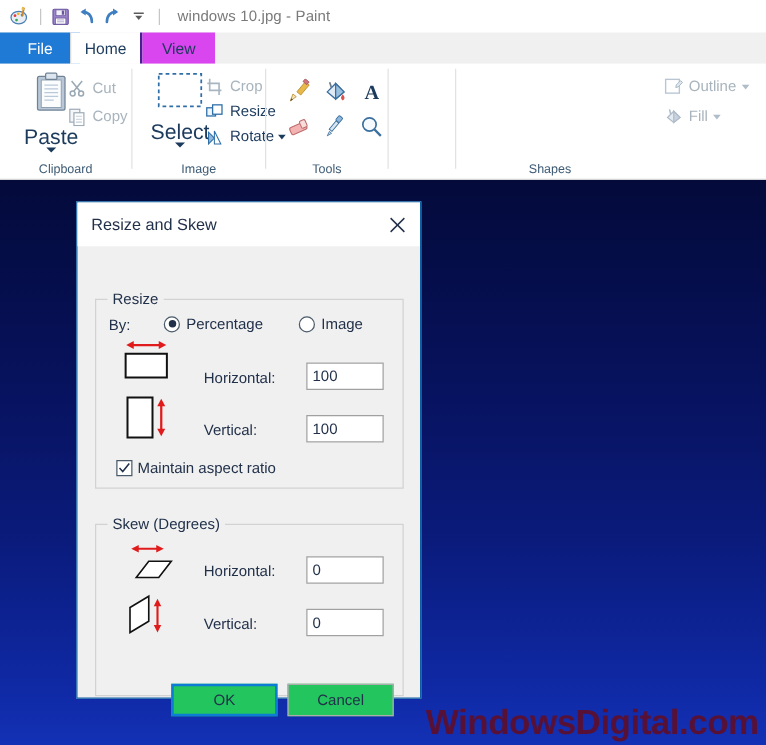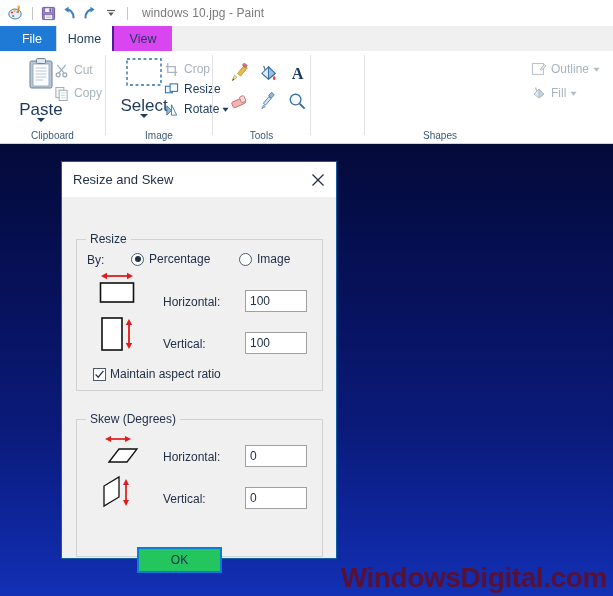--- a/index.html
+++ b/index.html
@@ -406,16 +406,17 @@
             <line x1="27" y1="11" x2="27" y2="30" stroke="#e01b1b" stroke-width="1.7"></line>
             <path d="M27 7 L24 13 L30 13 Z" fill="#e01b1b"></path>
             <path d="M27 34 L24 28 L30 28 Z" fill="#e01b1b"></path>
           </svg>
         </span>
         <span class="row-lbl" style="left:86px;top:72px;">Vertical:</span>
         <input class="field" style="left: 168px; top: 67px; width: 62px;" value="0">
       </div>
 
       <button class="dbtn primary" style="left:75px;top:350px;width:85px;">OK</button>
+      <button class="dbtn normal" style="left:168px;top:350px;width:85px;">Cancel</button>
     </div>
   </div>
 
 </div>
 
 </body></html>

